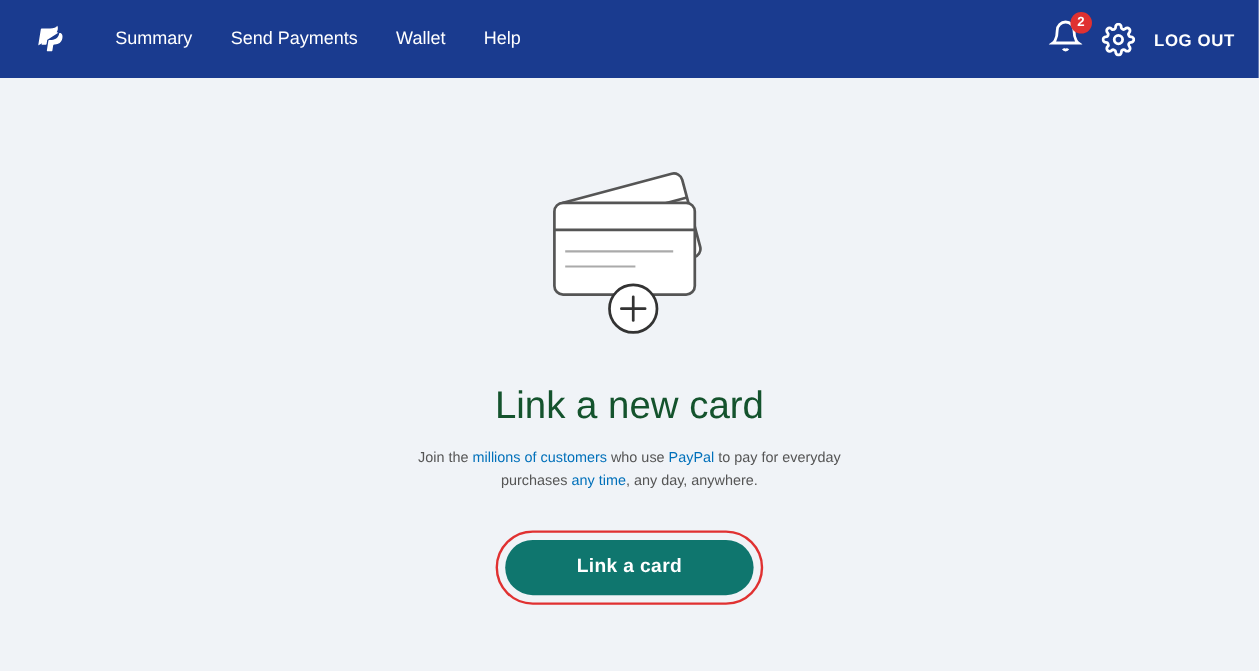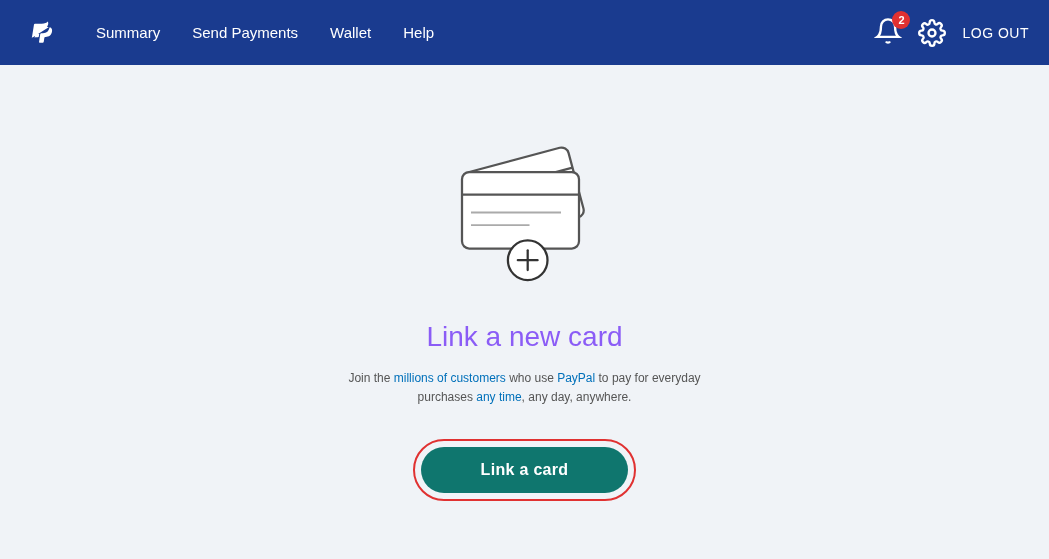--- a/index.html
+++ b/index.html
@@ -74,21 +74,21 @@
     }
     .gear-icon {
       color: #fff;
       cursor: pointer;
       width: 28px;
       height: 28px;
     }
     .logout-btn {
       color: #fff;
       font-size: 14px;
-      font-weight: 400;
+      font-weight: 700;
       cursor: pointer;
       letter-spacing: 0.5px;
     }
 
     
     .main-content {
       display: flex;
       flex-direction: column;
       align-items: center;
       justify-content: center;
@@ -97,22 +97,22 @@
       padding: 20px;
     }
     .card-illustration {
       margin-bottom: 24px;
     }
     .card-illustration svg {
       width: 180px;
       height: 170px;
     }
     .link-card-title {
-      font-size: 28px;
-      color: #8b5cf6;
+      font-size: 32px;
+      color: #14532d;
       font-weight: 300;
       margin-bottom: 16px;
     }
     .link-card-desc {
       font-size: 12px;
       color: #555;
       text-align: center;
       line-height: 1.6;
       max-width: 380px;
       margin-bottom: 32px;

